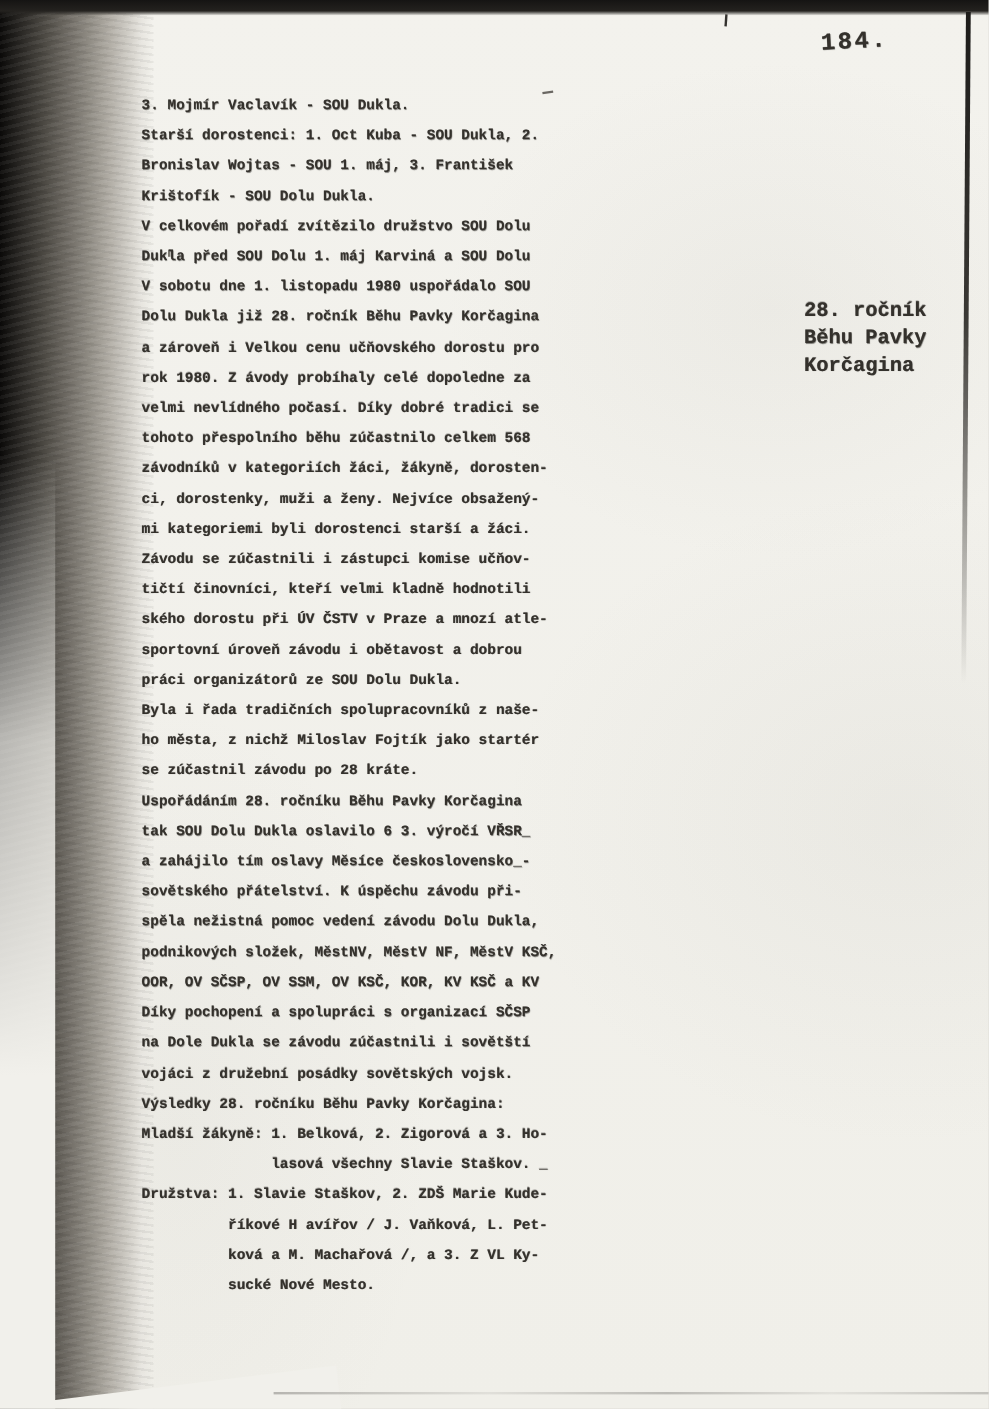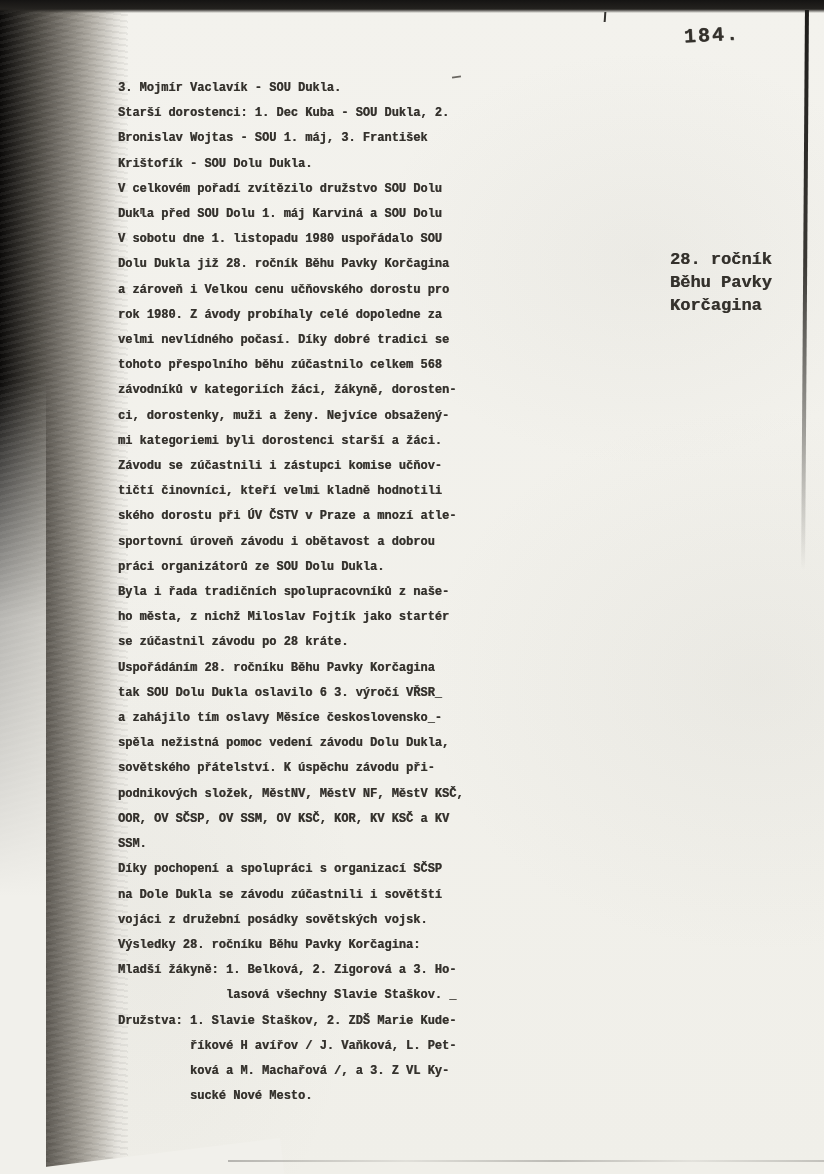--- a/index.html
+++ b/index.html
@@ -84,21 +84,21 @@
   <div class="right-line"></div>
   <div class="bottom-line"></div>
   <div class="tick-top"></div>
   <div class="tick-dash"></div>
   <div class="tick-dash2"></div>
 
   <div class="page-number ink">184.</div>
 
   <div class="body-text ink">
       <div class="tline">3. Mojmír Vaclavík - SOU Dukla.</div>
-      <div class="tline">Starší dorostenci: 1. Dec Kuba - SOU Dukla, 2.</div>
+      <div class="tline">Starší dorostenci: 1. Oct Kuba - SOU Dukla, 2.</div>
       <div class="tline">Bronislav Wojtas - SOU 1. máj, 3. František</div>
       <div class="tline">Krištofík - SOU Dolu Dukla.</div>
       <div class="tline">V celkovém pořadí zvítězilo družstvo SOU Dolu</div>
       <div class="tline">Dukla před SOU Dolu 1. máj Karviná a SOU Dolu</div>
       <div class="tline">V sobotu dne 1. listopadu 1980 uspořádalo SOU</div>
       <div class="tline">Dolu Dukla již 28. ročník Běhu Pavky Korčagina</div>
       <div class="tline">a zároveň i Velkou cenu učňovského dorostu pro</div>
       <div class="tline">rok 1980. Z ávody probíhaly celé dopoledne za</div>
       <div class="tline">velmi nevlídného počasí. Díky dobré tradici se</div>
       <div class="tline">tohoto přespolního běhu zúčastnilo celkem 568</div>
@@ -109,25 +109,24 @@
       <div class="tline">tičtí činovníci, kteří velmi kladně hodnotili</div>
       <div class="tline">ského dorostu při ÚV ČSTV v Praze a mnozí atle-</div>
       <div class="tline">sportovní úroveň závodu i obětavost a dobrou</div>
       <div class="tline">práci organizátorů ze SOU Dolu Dukla.</div>
       <div class="tline">Byla i řada tradičních spolupracovníků z naše-</div>
       <div class="tline">ho města, z nichž Miloslav Fojtík jako startér</div>
       <div class="tline">se zúčastnil závodu po 28 kráte.</div>
       <div class="tline">Uspořádáním 28. ročníku Běhu Pavky Korčagina</div>
       <div class="tline">tak SOU Dolu Dukla oslavilo 6 3. výročí VŘSR_</div>
       <div class="tline">a zahájilo tím oslavy Měsíce československo_-</div>
+      <div class="tline">sovětského přátelství. K úspěchu závodu při-</div>
       <div class="tline">spěla nežistná pomoc vedení závodu Dolu Dukla,</div>
-      <div class="tline">sovětského přátelství. K úspěchu závodu při-</div>
       <div class="tline">podnikových složek, MěstNV, MěstV NF, MěstV KSČ,</div>
       <div class="tline">OOR, OV SČSP, OV SSM, OV KSČ, KOR, KV KSČ a KV</div>
-      <div class="tline">SSM.</div>
       <div class="tline">Díky pochopení a spolupráci s organizací SČSP</div>
       <div class="tline">na Dole Dukla se závodu zúčastnili i sovětští</div>
       <div class="tline">vojáci z družební posádky sovětských vojsk.</div>
       <div class="tline">Výsledky 28. ročníku Běhu Pavky Korčagina:</div>
       <div class="tline">Mladší žákyně: 1. Belková, 2. Zigorová a 3. Ho-</div>
       <div class="tline">               lasová všechny Slavie Staškov. _</div>
       <div class="tline">Družstva: 1. Slavie Staškov, 2. ZDŠ Marie Kude-</div>
       <div class="tline">          říkové H avířov / J. Vaňková, L. Pet-</div>
       <div class="tline">          ková a M. Machařová /, a 3. Z VL Ky-</div>
       <div class="tline">          sucké Nové Mesto.</div>

